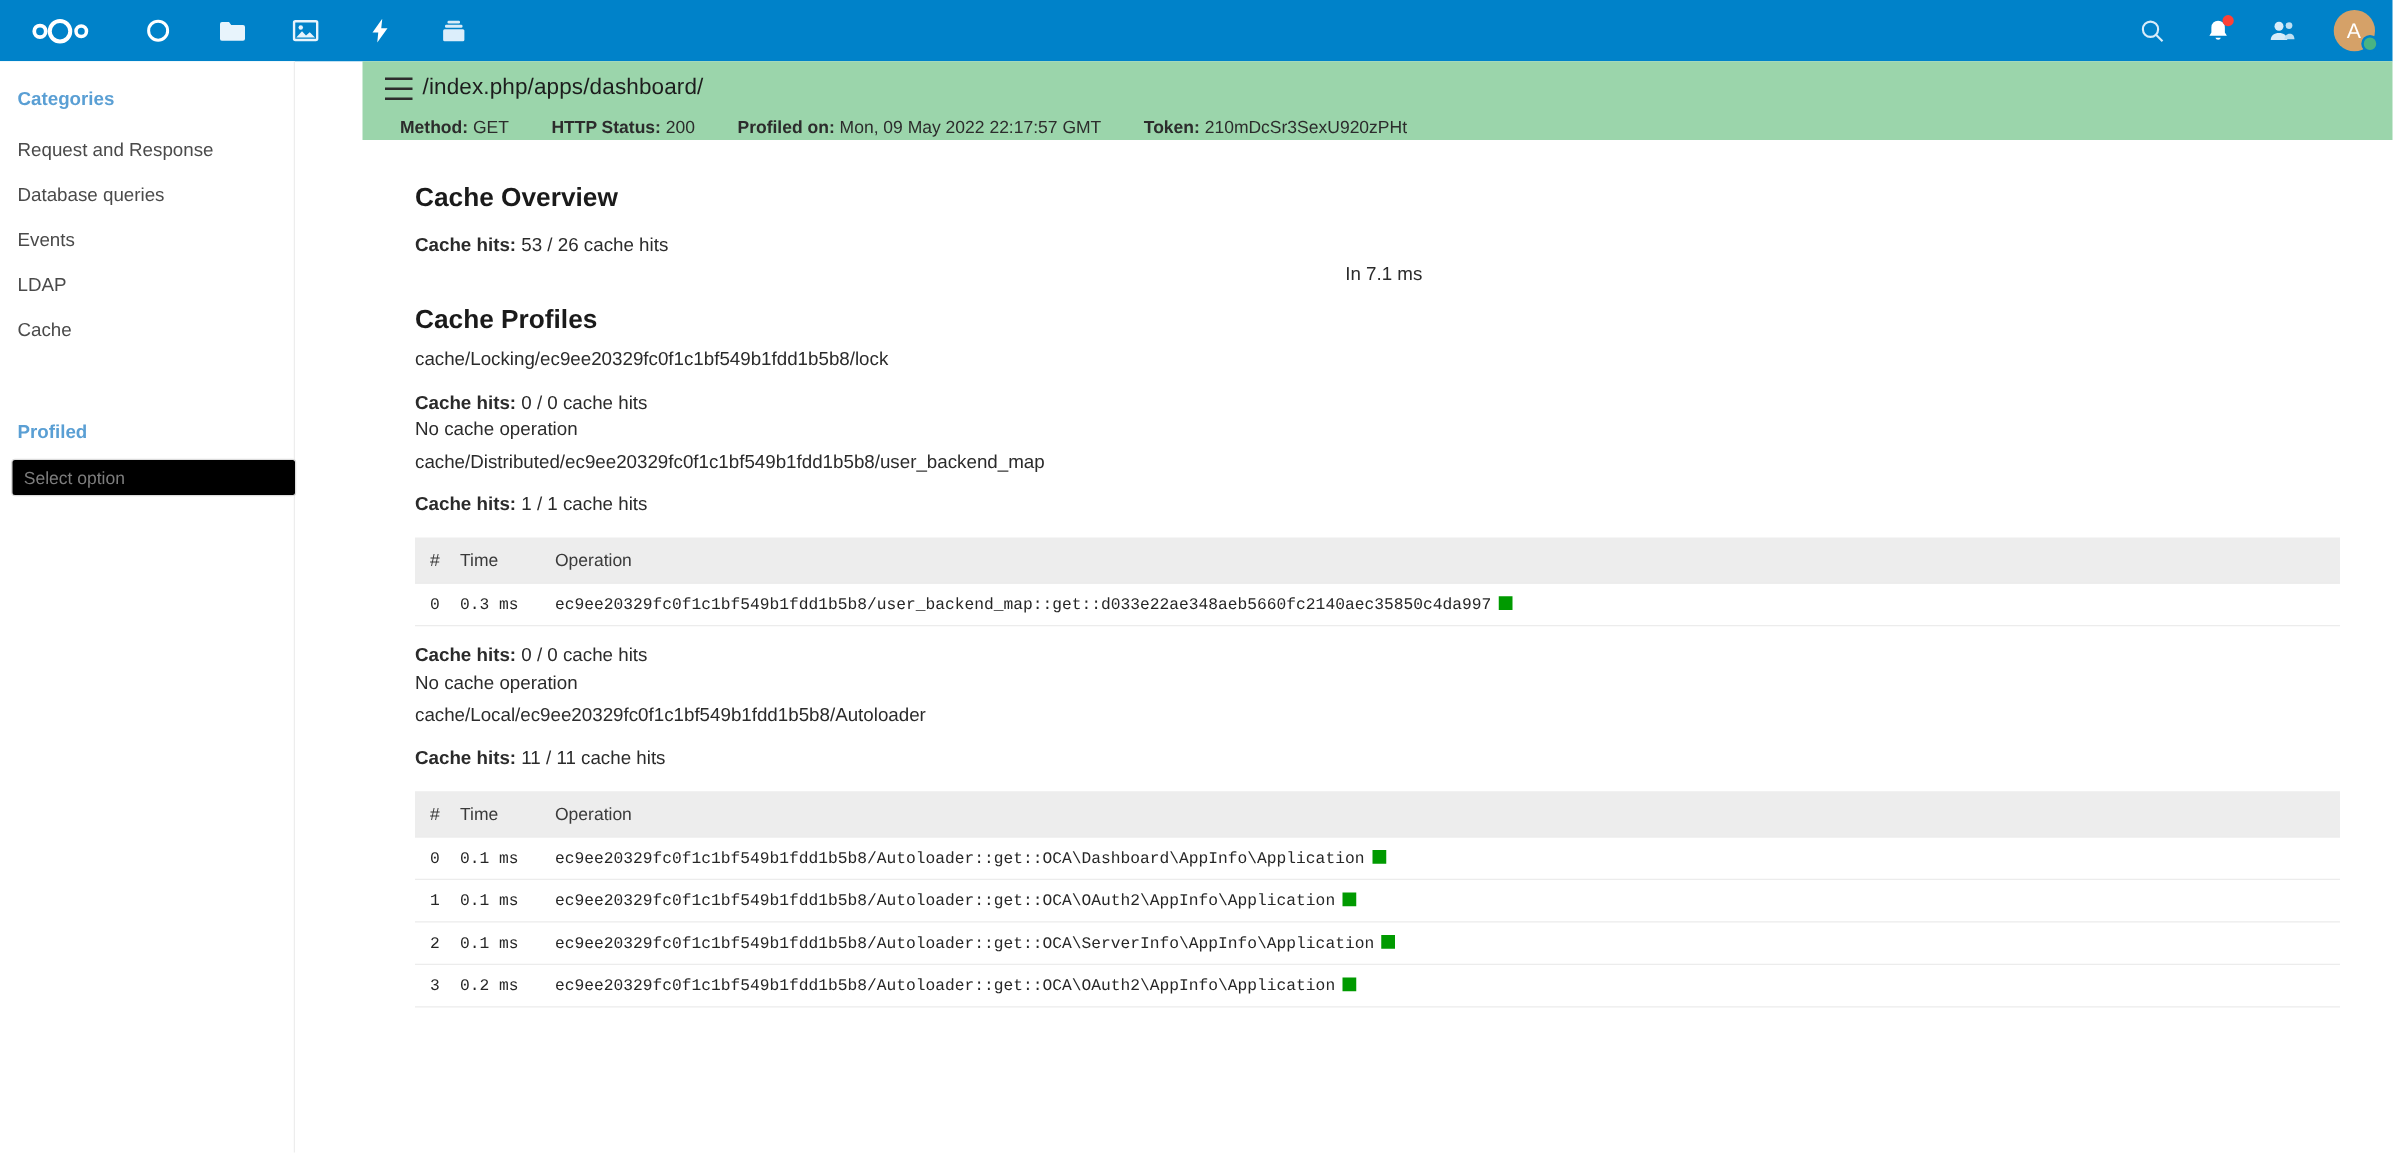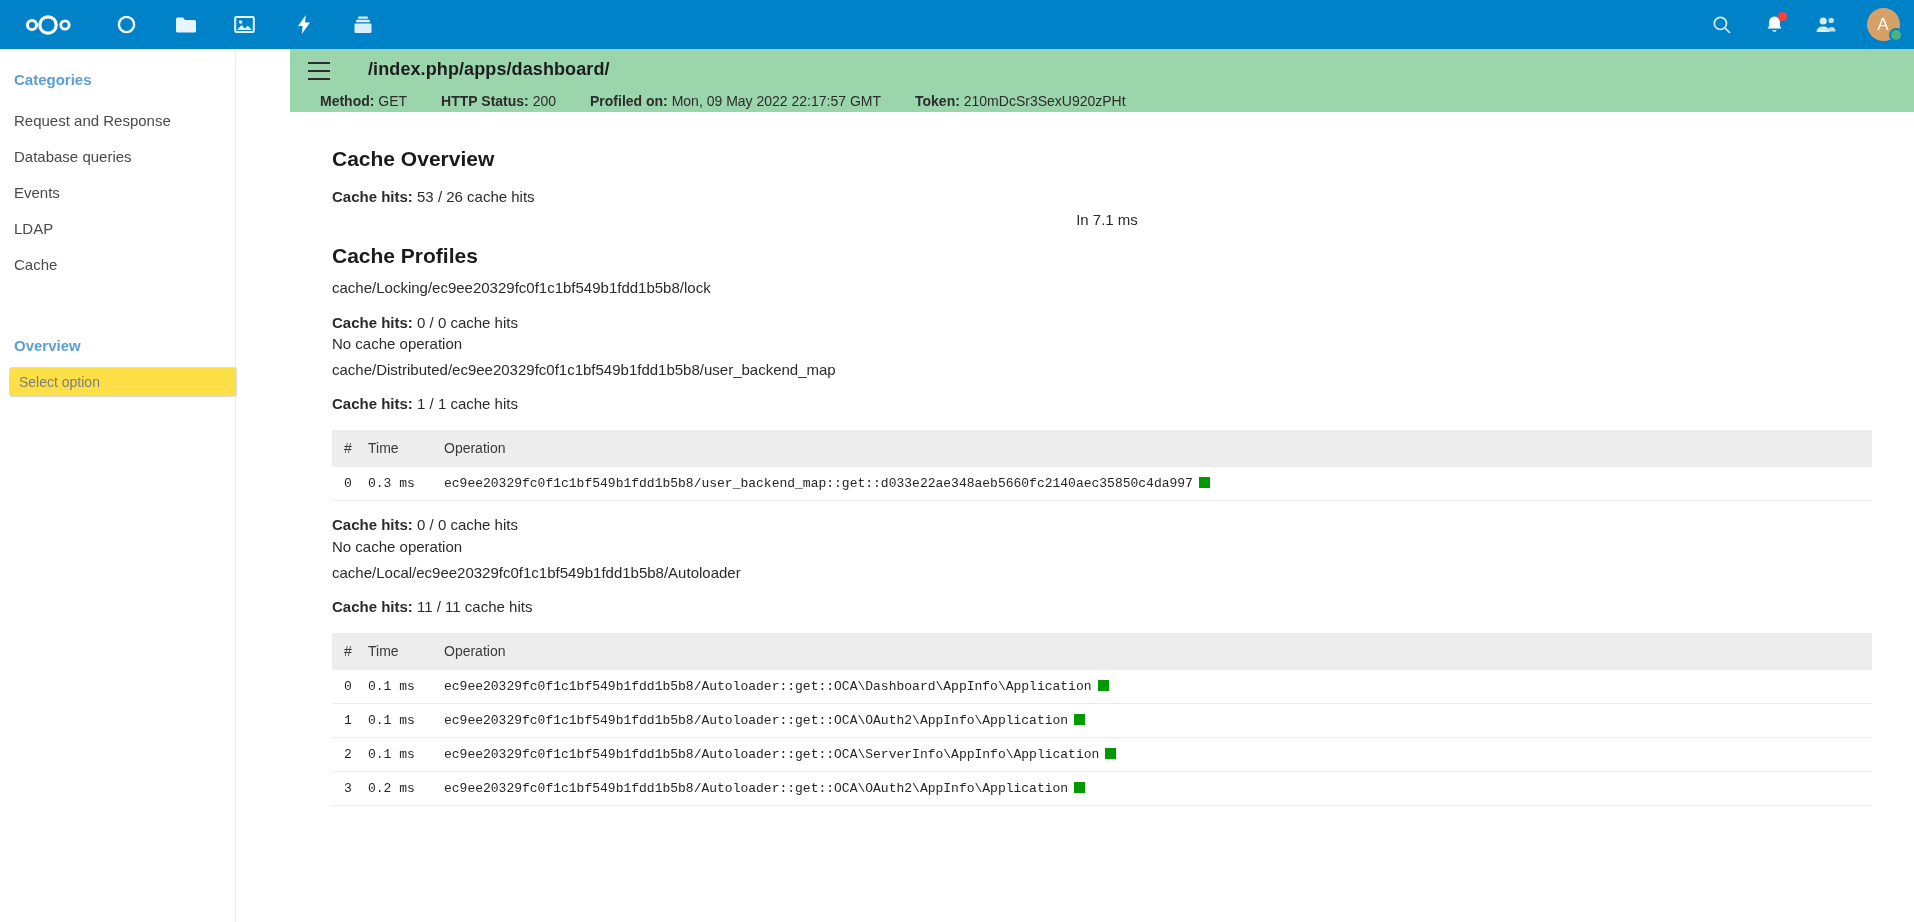--- a/index.html
+++ b/index.html
@@ -81,21 +81,21 @@
     line-height: 36px;
     cursor: pointer;
     white-space: nowrap;
   }
   .side-list { margin-top: 14px; }
   .select-box {
     margin: 12px 0 0 9px;
     width: 228px; height: 30px;
     border: 1px solid #dcdcdc;
     border-radius: 3px;
-    background: #fde047;
+    background: #000000;
     display: flex; align-items: center;
     padding: 0 9px;
     font-size: 14px;
     color: #7d7d7d;
     cursor: pointer;
   }
 
   
   .green-header {
     position: absolute; top: 49px; left: 290px;
@@ -109,22 +109,22 @@
   .hamburger {
     width: 22px; height: 18px;
     display: flex; flex-direction: column; justify-content: space-between;
     cursor: pointer;
     margin-top: 4px;
   }
   .hamburger span {
     display: block; height: 2px; width: 22px; background: #2d2d2d;
   }
   .gh-title {
-    margin-left: 38px;
-    font-size: 18px; font-weight: bold; color: #1d1d1d;
+    margin-left: 8px;
+    font-size: 18px; font-weight: normal; color: #1d1d1d;
     letter-spacing: 0.1px;
   }
   .gh-meta {
     display: flex; align-items: center;
     padding-left: 30px;
     font-size: 14px; color: #2c2c2c;
     height: 23px;
   }
   .gh-meta .pair { margin-right: 34px; white-space: nowrap; }
   .gh-meta .k { font-weight: bold; }
@@ -277,21 +277,21 @@
 
 <div class="sidebar">
   <div class="side-header">Categories</div>
   <div class="side-list">
     <div class="side-item">Request and Response</div>
     <div class="side-item">Database queries</div>
     <div class="side-item">Events</div>
     <div class="side-item">LDAP</div>
     <div class="side-item">Cache</div>
   </div>
-  <div class="side-header requests">Overview</div>
+  <div class="side-header requests">Profiled</div>
   <div class="select-box">
     <span>Select option</span>
   </div>
 </div>
 
 <div class="green-header">
   <div class="gh-title-row">
     <div class="hamburger">
       <span></span>
         <span></span>

